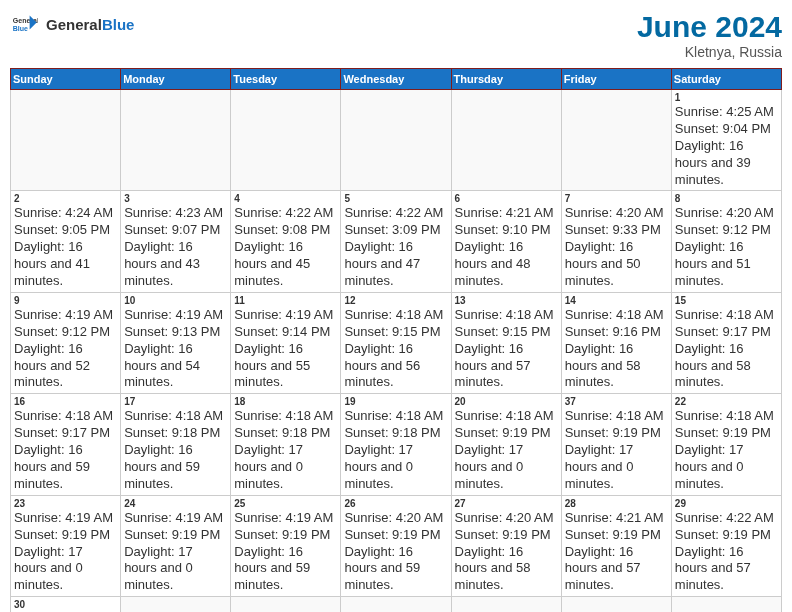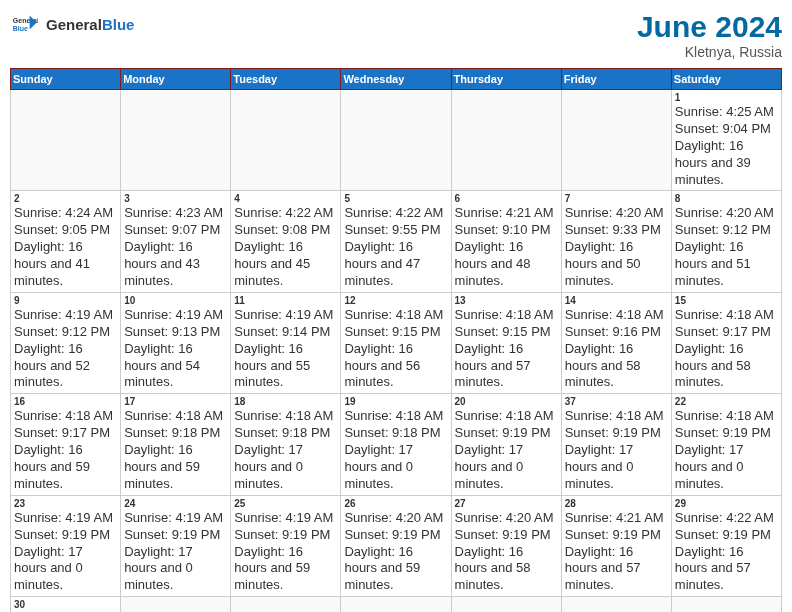--- a/index.html
+++ b/index.html
@@ -163,21 +163,21 @@
           <div class="day-info">
             <span>Sunrise: 4:22 AM</span><br>
             <span>Sunset: 9:08 PM</span><br>
             <span>Daylight: 16 hours and 45 minutes.</span>
           </div>
         </td>
         <td>
           <span class="day-number">5</span>
           <div class="day-info">
             <span>Sunrise: 4:22 AM</span><br>
-            <span>Sunset: 9:55 PM</span><br>
+            <span>Sunset: 3:09 PM</span><br>
             <span>Daylight: 16 hours and 47 minutes.</span>
           </div>
         </td>
         <td>
           <span class="day-number">6</span>
           <div class="day-info">
             <span>Sunrise: 4:21 AM</span><br>
             <span>Sunset: 9:10 PM</span><br>
             <span>Daylight: 16 hours and 48 minutes.</span>
           </div>

